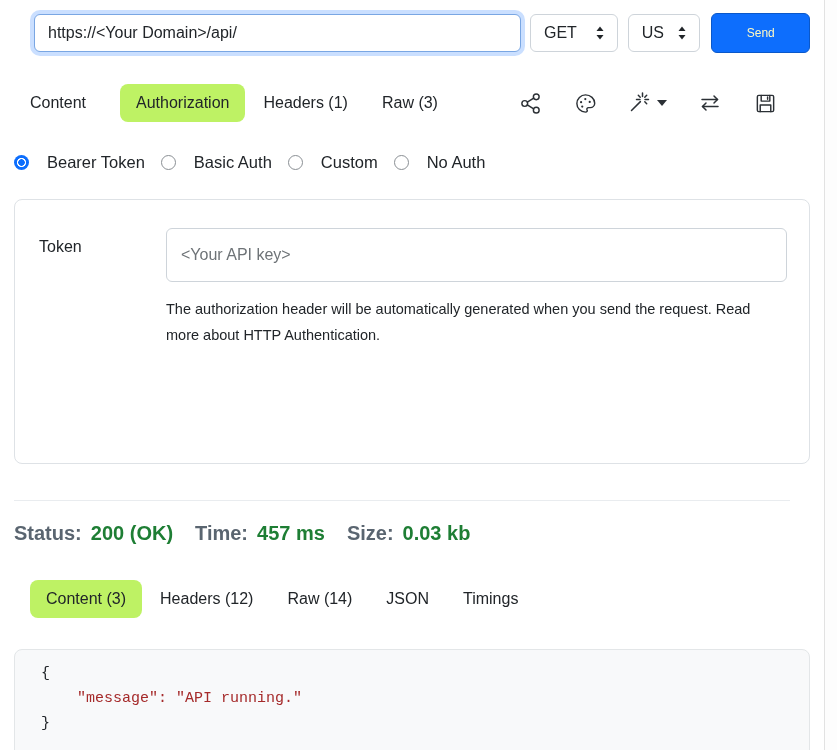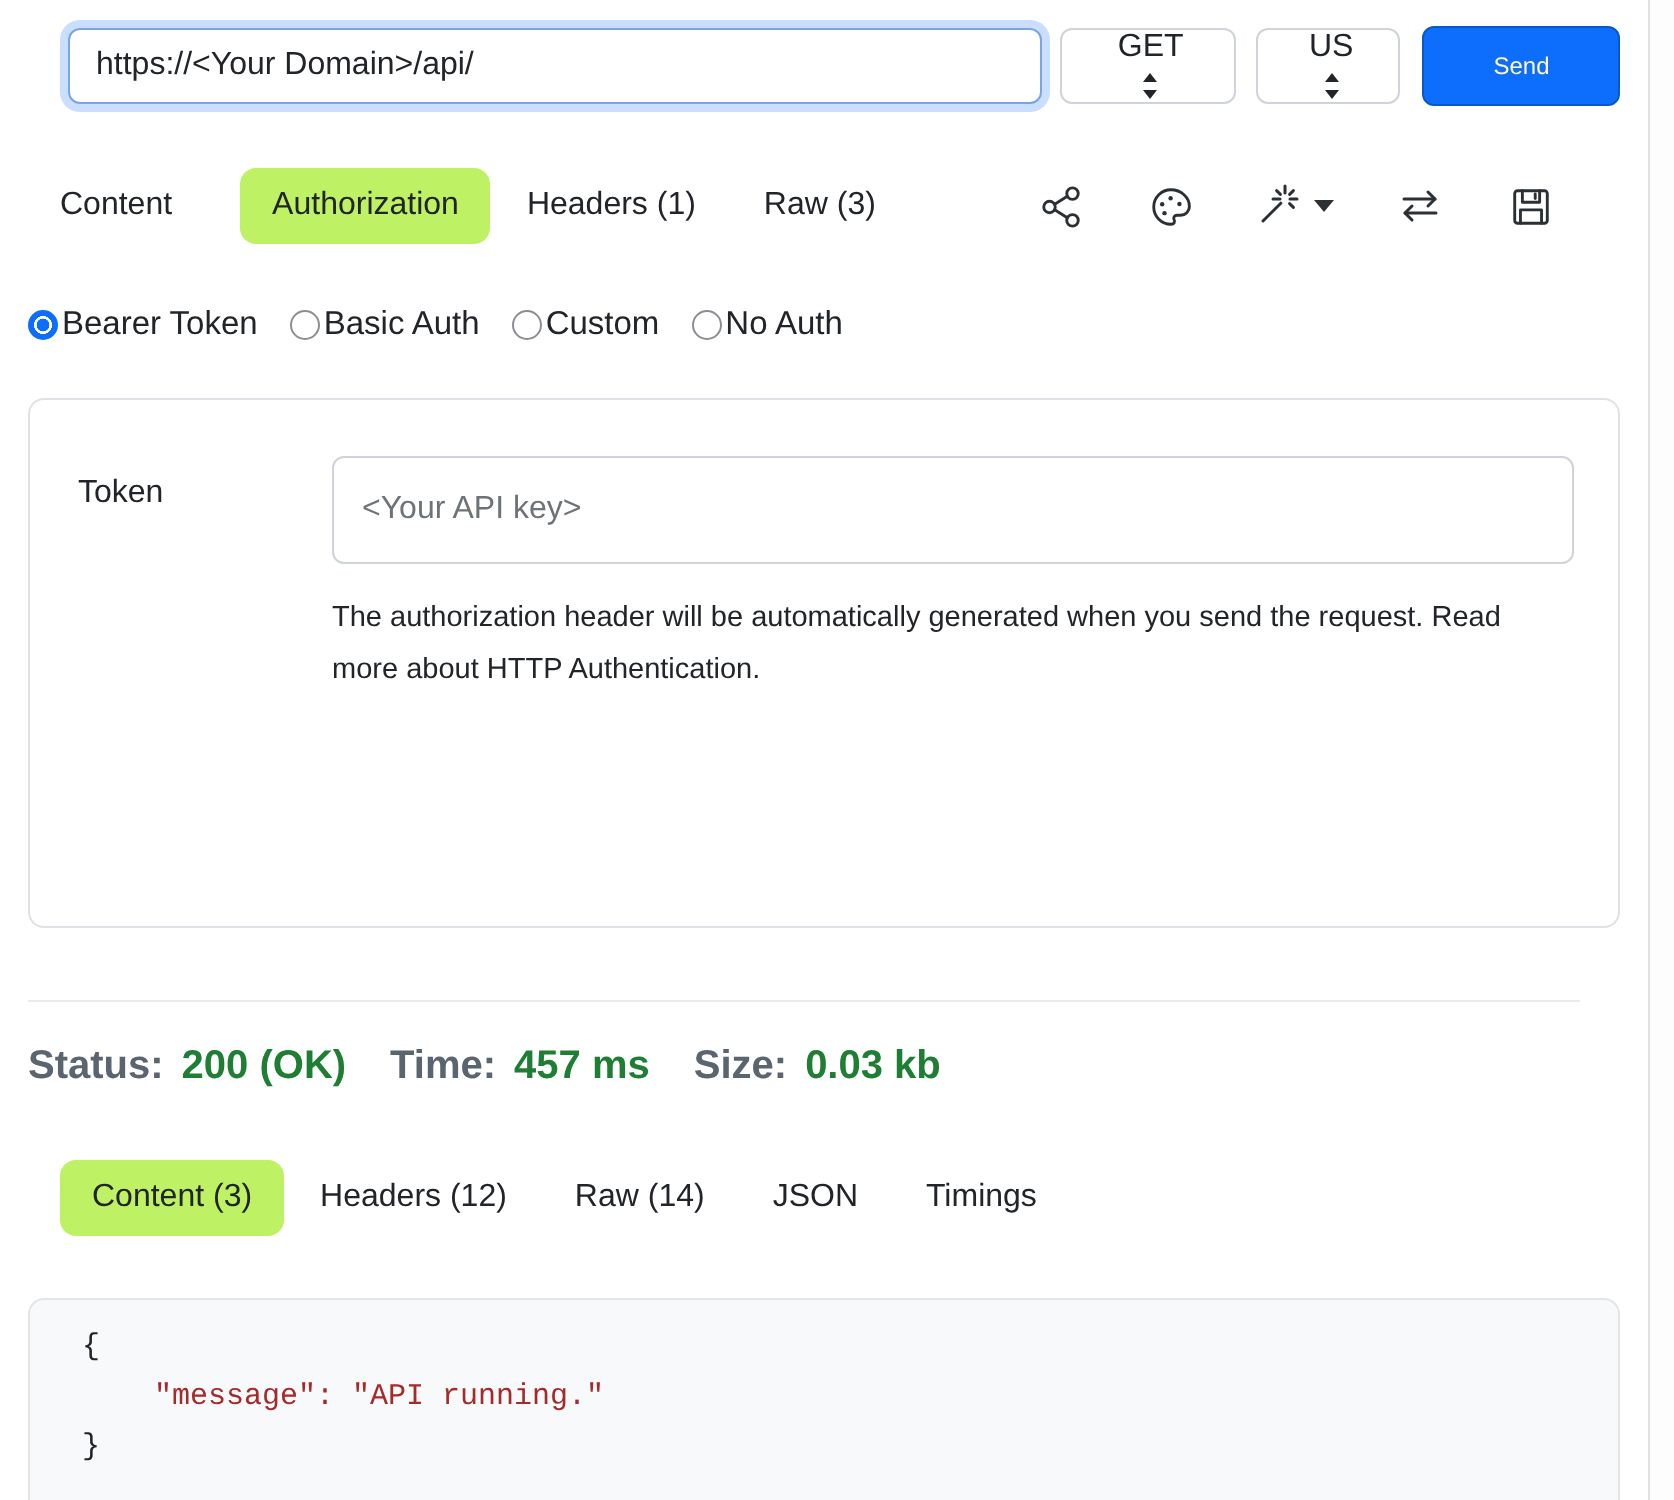--- a/index.html
+++ b/index.html
@@ -9,42 +9,42 @@
   .scroll-strip { position: absolute; right: 0; top: 0; width: 13px; height: 750px;
     background: #fdfdfd; border-left: 1px solid #e2e2e2; }
 
   
   .request-bar { display: flex; align-items: center; margin-top: 13px; gap: 9px; padding-left: 20px; }
   .url-input { flex: 0 0 487px; height: 38px; border: 1px solid #79a6e3; border-radius: 6px;
     box-shadow: 0 0 0 4px rgba(13,110,253,.22); padding: 0 13px; font-size: 16px;
     font-family: "Liberation Sans", sans-serif; color: #212529; outline: none; }
   .select { height: 38px; border: 1px solid #ced4da; border-radius: 6px; background: #fff;
     display: flex; align-items: center; justify-content: space-between; padding: 0 10px 0 13px;
-    font-size: 16px; cursor: pointer; flex-direction: column; }
+    font-size: 16px; cursor: pointer; }
   .select.method { width: 88px; }
   .select.region { width: 73px; margin-left: 1px; }
   .send { width: 99px; height: 40px; margin-left: 2px; background: #0d6efd; color: #fef9c3;
     border: 1px solid #0a58ca; border-radius: 6px; font-size: 12px;
     font-family: "Liberation Sans", sans-serif; cursor: pointer; }
 
   
   .tab-row { display: flex; align-items: center; margin-top: 31px; gap: 2px; }
   .tab { height: 38px; display: flex; align-items: center; padding: 0 16px; font-size: 16px;
     border-radius: 8px; cursor: pointer; white-space: nowrap; }
   .tab.active { background: #bef264; margin-left: 16px; }
   .icon-group { margin-left: auto; display: flex; align-items: center; gap: 31px; padding-right: 33px; }
   .icon { width: 24px; height: 24px; display: inline-flex; align-items: center; justify-content: center; cursor: pointer; }
   .icon svg { stroke: #2b3035; fill: none; stroke-width: 1.5; stroke-linecap: round; stroke-linejoin: round; }
   .wand-wrap { display: inline-flex; align-items: center; gap: 5px; cursor: pointer; }
   .caret-down { width: 0; height: 0; border-left: 5px solid transparent;
     border-right: 5px solid transparent; border-top: 6px solid #2b3035; }
 
   
   .radio-row { display: flex; align-items: center; margin-top: 31px; gap: 16px; }
-  .radio-opt { display: inline-flex; align-items: center; gap: 2px; font-size: 16.5px; cursor: pointer; }
+  .radio-opt { display: inline-flex; align-items: center; gap: 18px; font-size: 16.5px; cursor: pointer; }
   .radio { width: 15px; height: 15px; border-radius: 50%; border: 1px solid #8a8f94; background: #fff; }
   .radio.checked { border: none;
     background: radial-gradient(circle, #0d6efd 0 3.1px, #fff 3.3px 4.4px, #0d6efd 4.6px 100%); }
 
   
   .token-card { margin-top: 27px; height: 265px; border: 1px solid #dee2e6; border-radius: 8px;
     display: flex; padding: 28px 22px 0 24px; background: #fff; }
   .token-label { width: 127px; padding-top: 10px; font-size: 16px; }
   .token-main { flex: 1; }
   .token-input { width: 100%; height: 54px; border: 1px solid #ced4da; border-radius: 6px;

